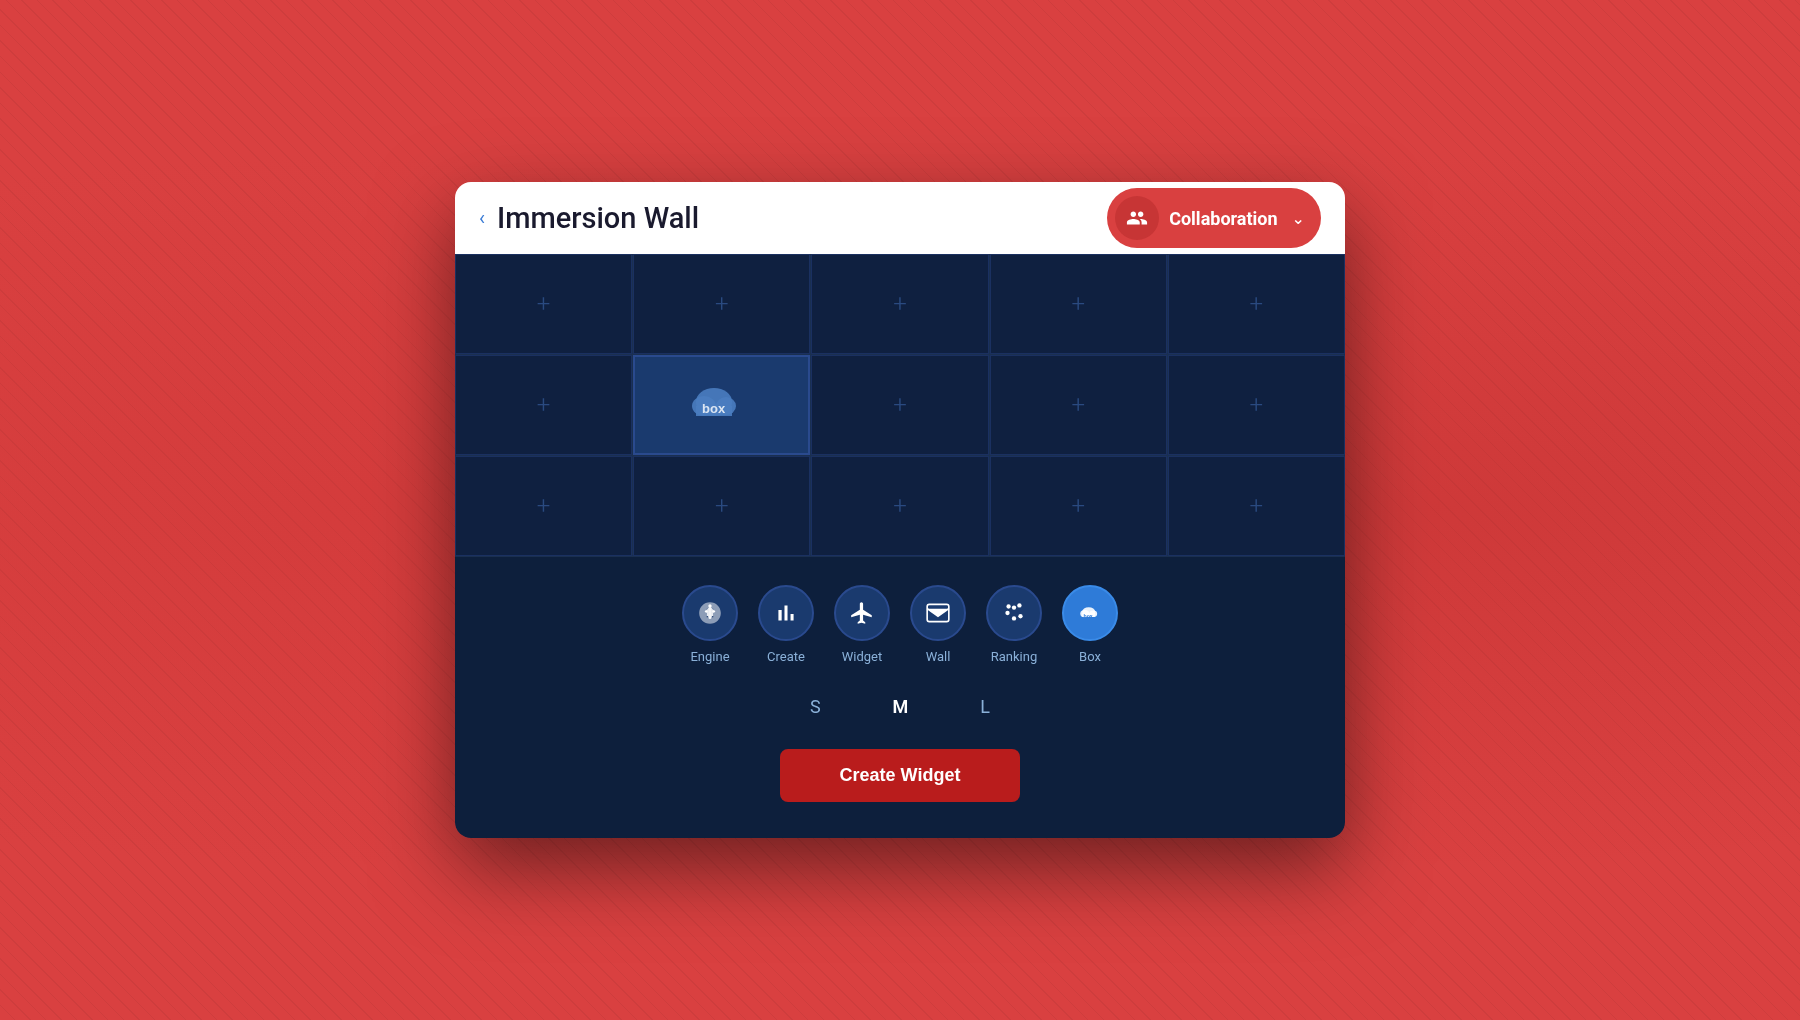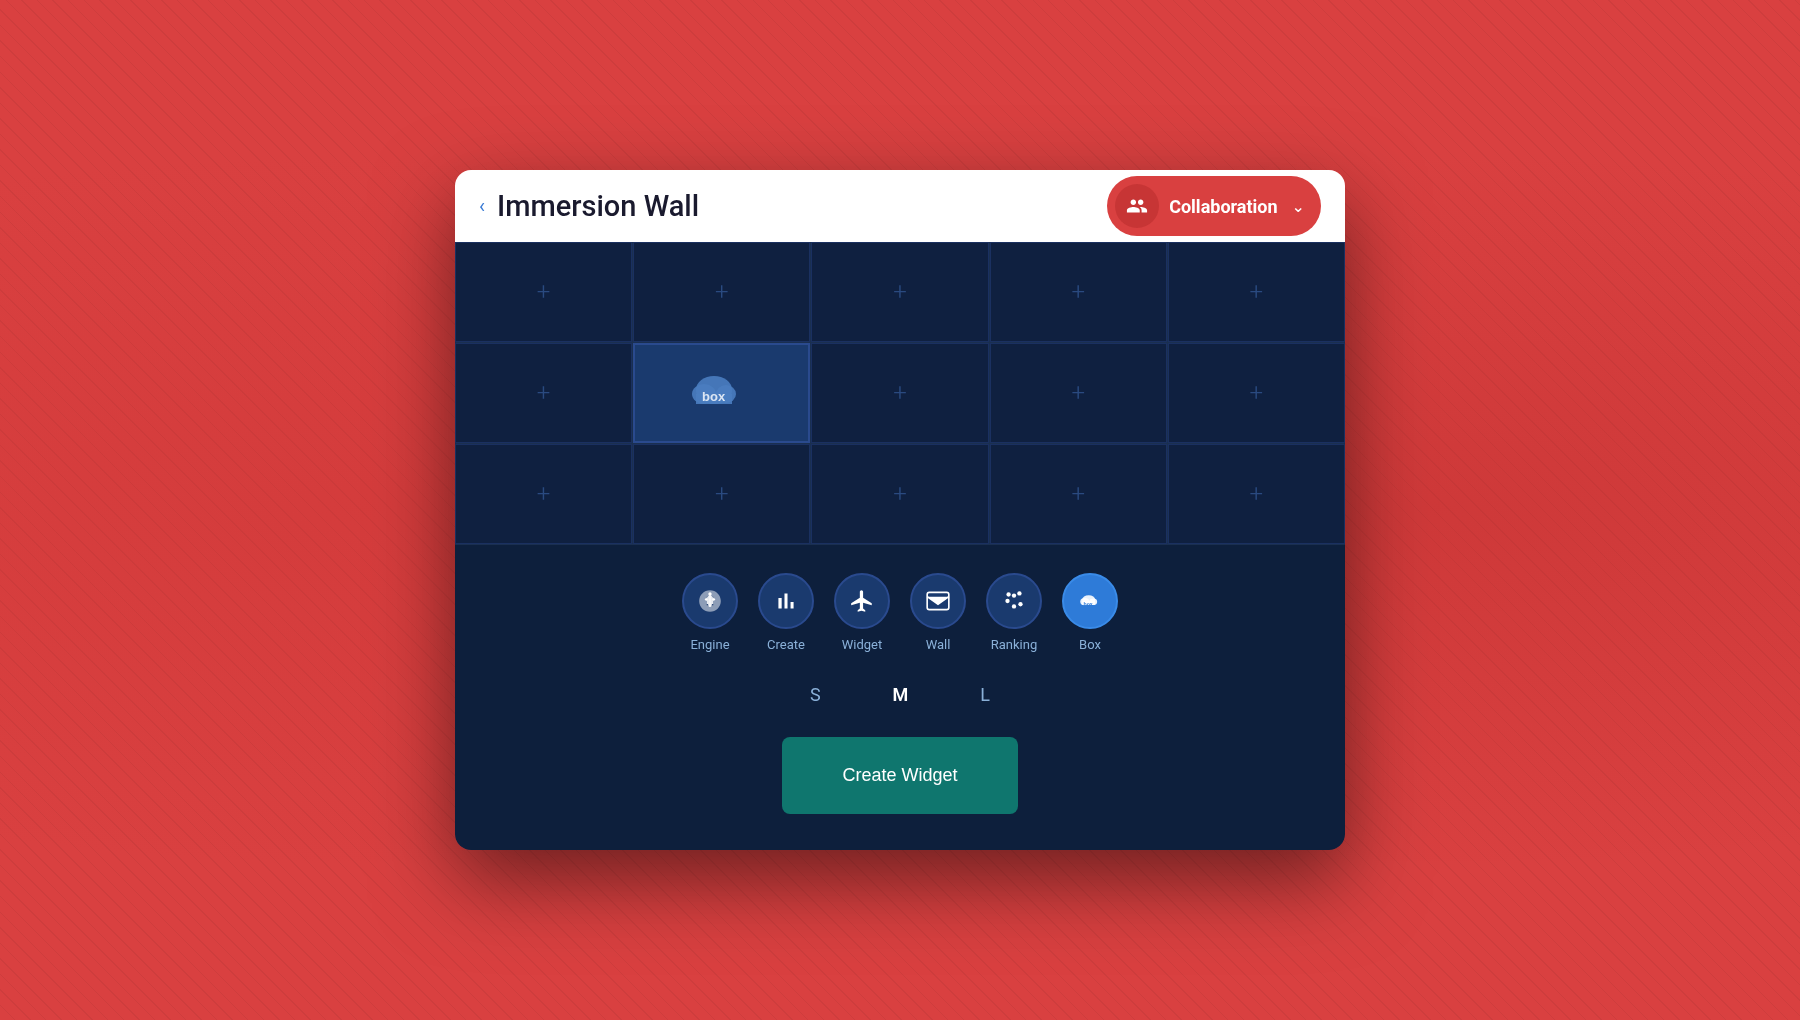--- a/index.html
+++ b/index.html
@@ -231,27 +231,27 @@
     }
 
     .size-option.active {
       color: white;
       font-weight: 600;
     }
 
     .create-btn {
       display: block;
       margin: 0 auto;
-      background: #0f766e;
+      background: #b91c1c;
       color: white;
       border: none;
       border-radius: 8px;
-      padding: 28px 60px;
+      padding: 16px 60px;
       font-size: 18px;
-      font-weight: 400;
+      font-weight: 700;
       cursor: pointer;
       transition: background 0.2s;
       min-width: 180px;
     }
   </style>
 </head>
 <body>
 
 <div class="modal">
 

